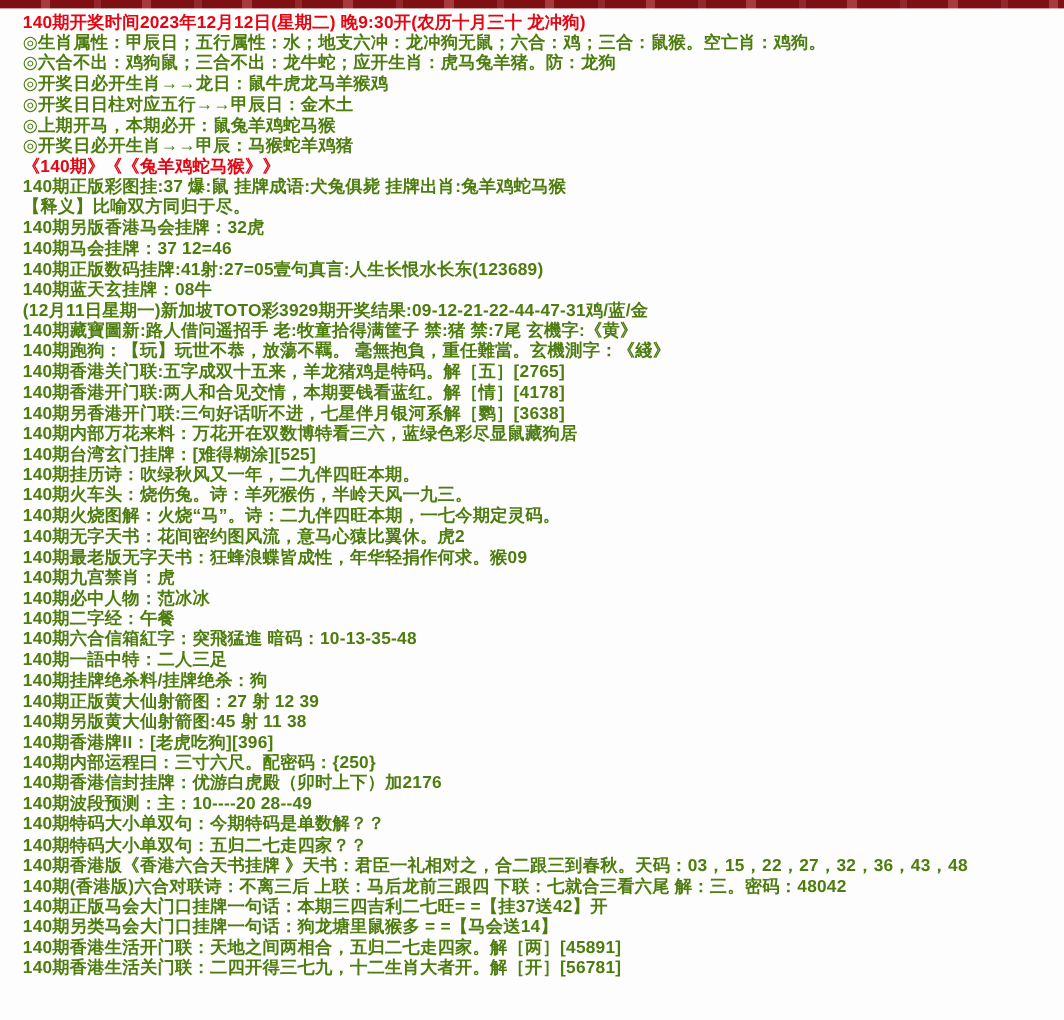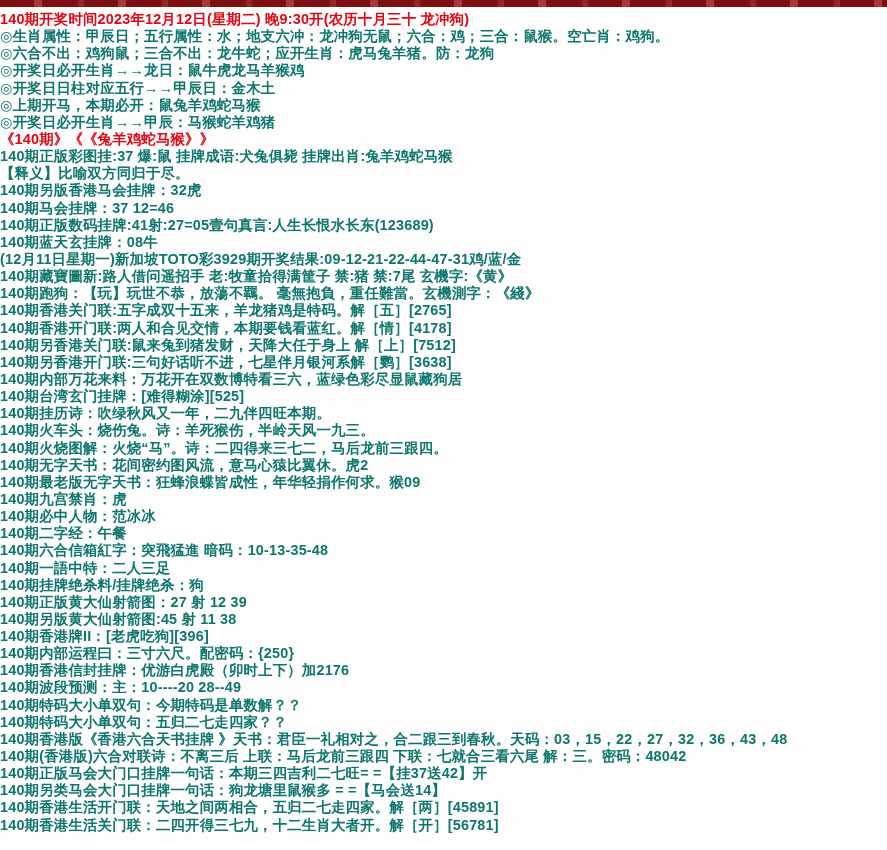--- a/index.html
+++ b/index.html
@@ -20,28 +20,28 @@
     height: 7px;
     background: repeating-linear-gradient(
       90deg,
       #7e1013 0px, #7e1013 34px,
       #a8393d 34px, #a8393d 42px,
       #7e1013 42px, #7e1013 78px,
       #93272b 78px, #93272b 84px
     );
   }
   .lines {
-    padding: 4px 0 0 0;
+    padding: 4px 0 0 19px;
   }
   .line {
     height: 17.15px;
     line-height: 17.15px;
     font-size: 14.4px;
     font-weight: 700;
-    color: #0f766e;
+    color: #4d7c0f;
     white-space: nowrap;
     letter-spacing: 0.2px;
   }
   .line.red {
     color: #e30613;
   }
 </style>
 </head>
 <body>
 
@@ -60,27 +60,26 @@
       <div class="line">【释义】比喻双方同归于尽。</div>
       <div class="line">140期另版香港马会挂牌：32虎</div>
       <div class="line">140期马会挂牌：37 12=46</div>
       <div class="line">140期正版数码挂牌:41射:27=05壹句真言:人生长恨水长东(123689)</div>
       <div class="line">140期蓝天玄挂牌：08牛</div>
       <div class="line">(12月11日星期一)新加坡TOTO彩3929期开奖结果:09-12-21-22-44-47-31鸡/蓝/金</div>
       <div class="line">140期藏寶圖新:路人借问遥招手 老:牧童拾得满筐子 禁:猪 禁:7尾 玄機字:《黄》</div>
       <div class="line">140期跑狗：【玩】玩世不恭，放蕩不羈。 毫無抱負，重任難當。玄機測字：《綫》</div>
       <div class="line">140期香港关门联:五字成双十五来，羊龙猪鸡是特码。解［五］[2765]</div>
       <div class="line">140期香港开门联:两人和合见交情，本期要钱看蓝红。解［情］[4178]</div>
-      <div class="line">140期另香港关门联:鼠来兔到猪发财，天降大任于身上 解［上］[7512]</div>
       <div class="line">140期另香港开门联:三句好话听不进，七星伴月银河系解［鹦］[3638]</div>
       <div class="line">140期内部万花来料：万花开在双数博特看三六，蓝绿色彩尽显鼠藏狗居</div>
       <div class="line">140期台湾玄门挂牌：[难得糊涂][525]</div>
       <div class="line">140期挂历诗：吹绿秋风又一年，二九伴四旺本期。</div>
       <div class="line">140期火车头：烧伤兔。诗：羊死猴伤，半岭天风一九三。</div>
-      <div class="line">140期火烧图解：火烧“马”。诗：二四得来三七二，马后龙前三跟四。</div>
+      <div class="line">140期火烧图解：火烧“马”。诗：二九伴四旺本期，一七今期定灵码。</div>
       <div class="line">140期无字天书：花间密约图风流，意马心猿比翼休。虎2</div>
       <div class="line">140期最老版无字天书：狂蜂浪蝶皆成性，年华轻捐作何求。猴09</div>
       <div class="line">140期九宫禁肖：虎</div>
       <div class="line">140期必中人物：范冰冰</div>
       <div class="line">140期二字经：午餐</div>
       <div class="line">140期六合信箱紅字：突飛猛進 暗码：10-13-35-48</div>
       <div class="line">140期一語中特：二人三足</div>
       <div class="line">140期挂牌绝杀料/挂牌绝杀：狗</div>
       <div class="line">140期正版黄大仙射箭图：27 射 12 39</div>
       <div class="line">140期另版黄大仙射箭图:45 射 11 38</div>

